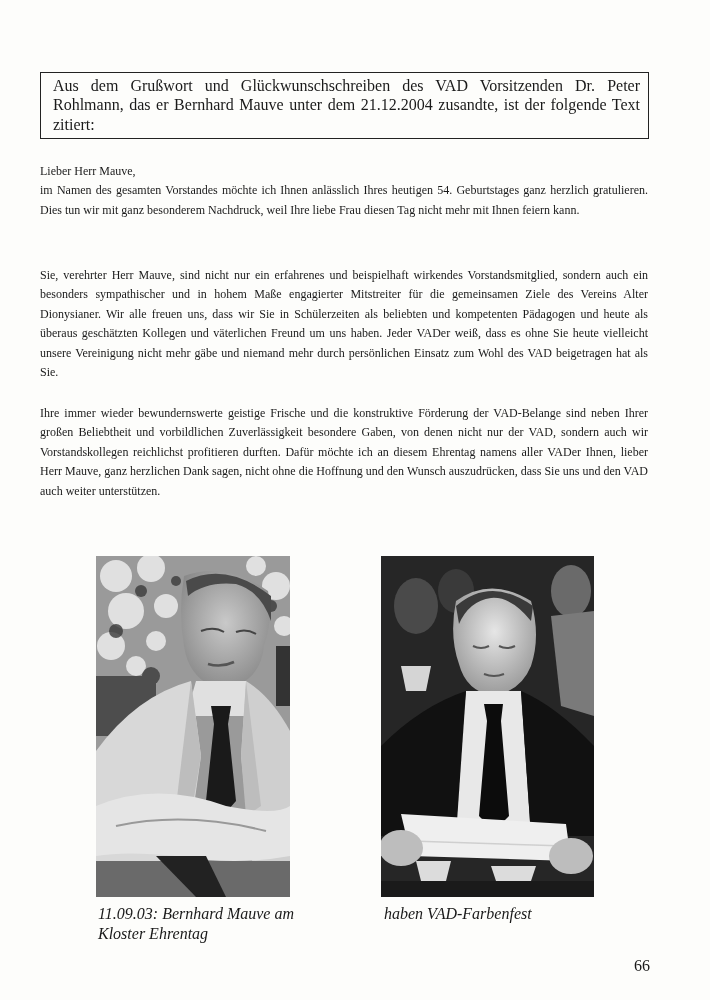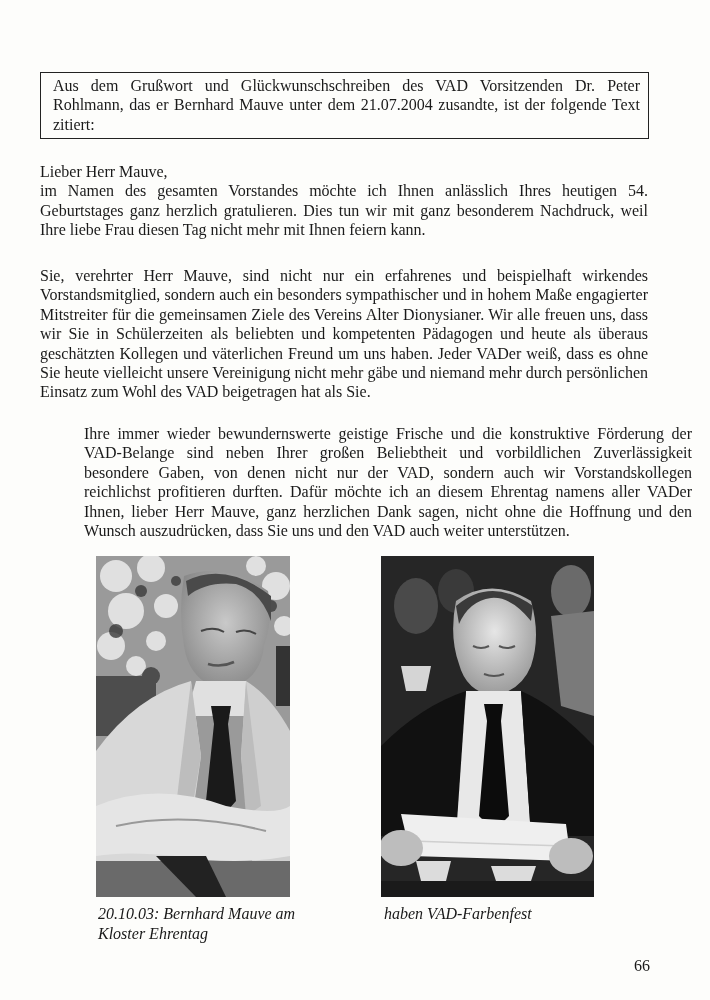--- a/index.html
+++ b/index.html
@@ -13,28 +13,28 @@
     .page { position: absolute; left: 0; top: 0; width: 710px; height: 1000px; }
     .intro-box {
       position: absolute; left: 40px; top: 72px; width: 587px;
       border: 1.5px solid #222;
       padding: 3px 8px 4px 12px;
       font-size: 16px; line-height: 19.4px;
       text-align: justify;
     }
     .body-text {
       position: absolute; left: 40px; width: 608px;
-      font-size: 16px; line-height: 19.4px;
+      font-size: 12px; line-height: 19.4px;
       text-align: justify;
     }
     .body-text p { margin: 0; }
     .salutation { text-align: left; }
     .p1 { top: 162px; }
     .p2 { top: 266px; }
-    .p3 { top: 424px; margin-left: 44px; }
+    .p3 { top: 404px; }
     .last-line { text-align-last: left; }
     .photo {
       position: absolute; overflow: hidden; background: #555;
     }
     .photo-left { left: 96px; top: 556px; width: 194px; height: 341px; }
     .photo-right { left: 381px; top: 556px; width: 213px; height: 341px; }
     .photo svg { display: block; width: 100%; height: 100%; }
     .caption {
       position: absolute; top: 904px;
       font-style: italic; font-size: 16px; line-height: 19.5px;
@@ -44,21 +44,21 @@
     .page-number {
       position: absolute; left: 634px; top: 957px; font-size: 16px;
     }
   </style>
 </head>
 <body>
 
 <div class="page">
 
   <div class="intro-box">
-    <span>Aus dem Grußwort und Glückwunschschreiben des VAD Vorsitzenden Dr. Peter Rohlmann, das er Bernhard Mauve unter dem 21.07.2004 zusandte, ist der folgende Text zitiert:</span>
+    <span>Aus dem Grußwort und Glückwunschschreiben des VAD Vorsitzenden Dr. Peter Rohlmann, das er Bernhard Mauve unter dem 21.12.2004 zusandte, ist der folgende Text zitiert:</span>
   </div>
 
   <div class="body-text p1">
     <p class="salutation">Lieber Herr Mauve,</p>
     <p class="last-line">im Namen des gesamten Vorstandes möchte ich Ihnen anlässlich Ihres heutigen 54. Geburtstages ganz herzlich gratulieren. Dies tun wir mit ganz besonderem Nachdruck, weil Ihre liebe Frau diesen Tag nicht mehr mit Ihnen feiern kann.</p>
   </div>
 
   <div class="body-text p2">
     <p class="last-line">Sie, verehrter Herr Mauve, sind nicht nur ein erfahrenes und beispielhaft wirkendes Vorstandsmitglied, sondern auch ein besonders sympathischer und in hohem Maße engagierter Mitstreiter für die gemeinsamen Ziele des Vereins Alter Dionysianer. Wir alle freuen uns, dass wir Sie in Schülerzeiten als beliebten und kompetenten Pädagogen und heute als überaus geschätzten Kollegen und väterlichen Freund um uns haben. Jeder VADer weiß, dass es ohne Sie heute vielleicht unsere Vereinigung nicht mehr gäbe und niemand mehr durch persönlichen Einsatz zum Wohl des VAD beigetragen hat als Sie.</p>
   </div>
@@ -155,21 +155,21 @@
 
       <ellipse cx="20" cy="292" rx="22" ry="18" fill="#bdbdbd"></ellipse>
       <ellipse cx="190" cy="300" rx="22" ry="18" fill="#bdbdbd"></ellipse>
       <path d="M35 305 L70 305 L65 325 L40 325Z" fill="#dcdcdc"></path>
       <path d="M110 310 L155 310 L150 325 L115 325Z" fill="#dcdcdc"></path>
       <rect x="0" y="325" width="213" height="16" fill="#1a1a1a"></rect>
     </svg>
   </div>
 
   <div class="caption caption-left">
-    <div>20.10.03: Bernhard Mauve am</div>
+    <div>11.09.03: Bernhard Mauve am</div>
     <div>Kloster Ehrentag</div>
   </div>
 
   <div class="caption caption-right">
     <div>haben VAD-Farbenfest</div>
   </div>
 
   <div class="page-number">66</div>
 </div>
 

